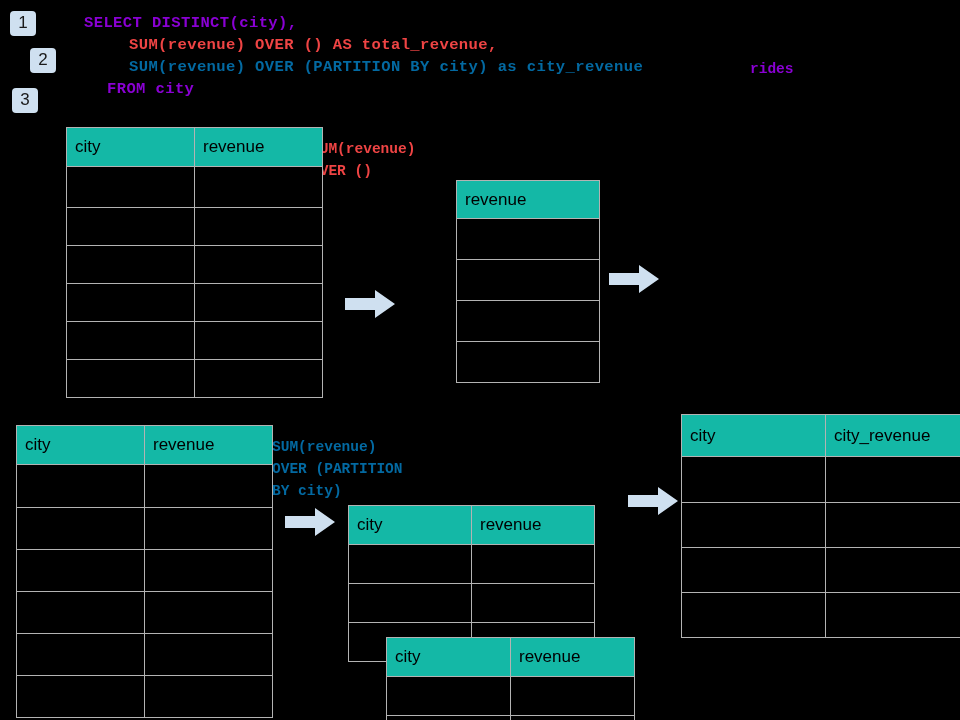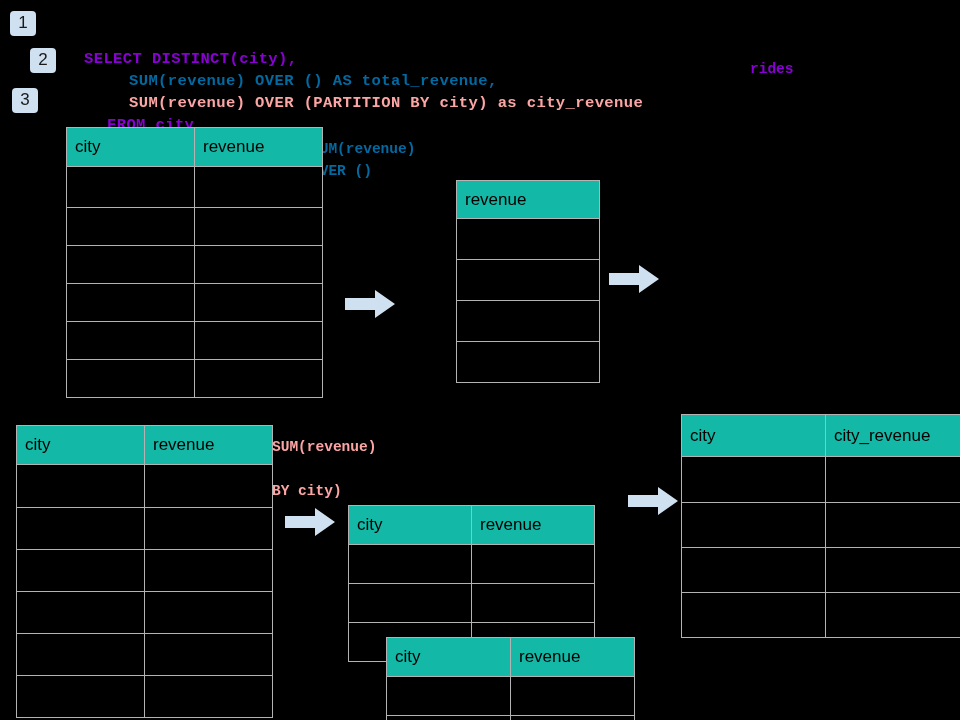--- a/index.html
+++ b/index.html
@@ -32,25 +32,24 @@
 
   
   .sql {
     position: absolute;
     font-family: "Liberation Mono", monospace;
     font-size: 15.5px;
     font-weight: bold;
     letter-spacing: 0.4px;
     white-space: pre;
     line-height: 22px;
-    margin-top: 36px;
   }
   .c-purple { color: #8a00d4; }
-  .c-red    { color: #0369a1; }
-  .c-green  { color: #fca5a5; }
+  .c-red    { color: #ef4444; }
+  .c-green  { color: #0369a1; }
 
   
   .annot {
     position: absolute;
     font-family: "Liberation Mono", monospace;
     font-size: 14.5px;
     font-weight: bold;
     white-space: pre;
     line-height: 22px;
   }
@@ -104,20 +103,21 @@
   <div class="sql c-red" style="left:129px; top:34px;">SUM(revenue) OVER () AS total_revenue,</div>
   <div class="sql c-green" style="left:129px; top:56px;">SUM(revenue) OVER (PARTITION BY city) as city_revenue</div>
   <div class="sql c-purple" style="left:107px; top:78px;">FROM city</div>
 
   <div class="annot c-purple" style="left:750px; top:58px;">rides</div>
 
   <div class="annot c-red" style="left:311px; top:138px;">SUM(revenue)</div>
   <div class="annot c-red" style="left:311px; top:160px;">OVER ()</div>
 
   <div class="annot c-green" style="left:272px; top:436px;">SUM(revenue)</div>
+  <div class="annot c-green" style="left:272px; top:458px;">OVER (PARTITION</div>
   <div class="annot c-green" style="left:272px; top:480px;">BY city)</div>
 
   <table class="tbl" style="left:66px; top:127px; width:238px;">
     <thead>
       <tr>
         <th style="width:119px; height:38px;">city</th>
         <th style="width:119px; height:38px;">revenue</th>
       </tr>
     </thead>
     <tbody>

